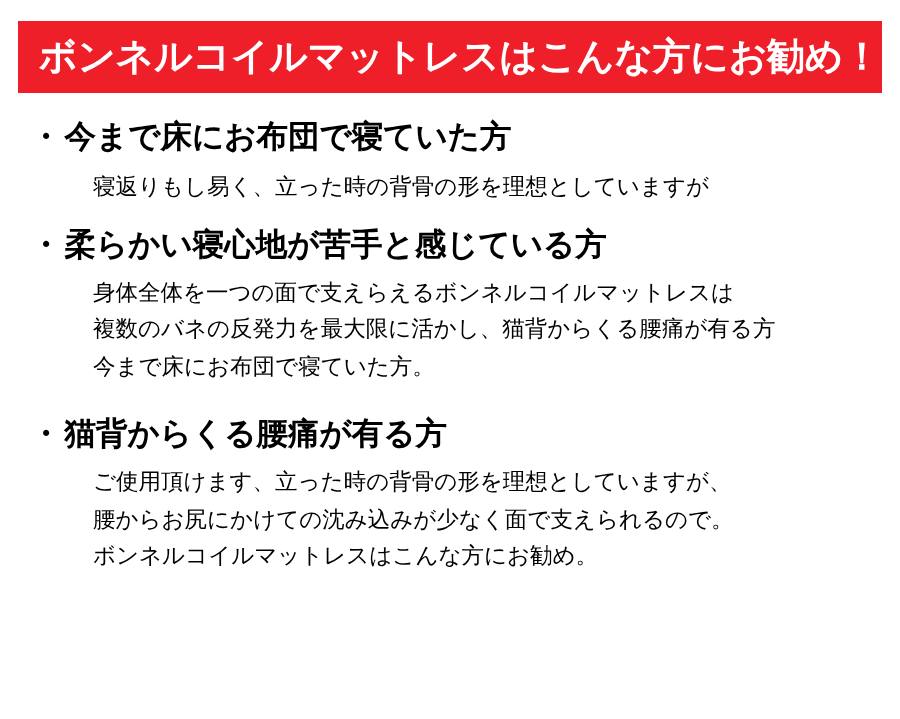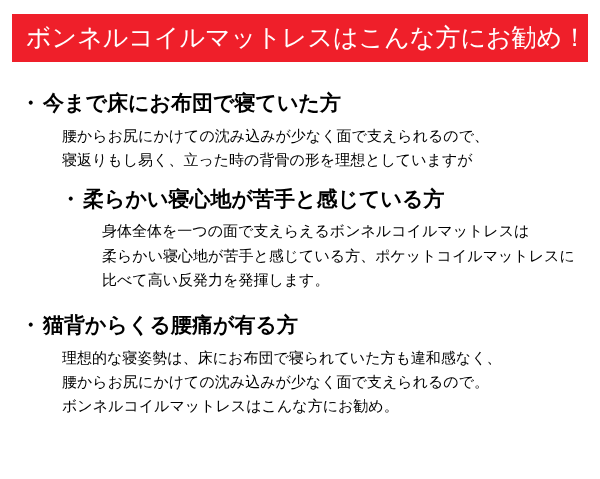--- a/index.html
+++ b/index.html
@@ -17,28 +17,28 @@
     position: relative;
     width: 600px;
     height: 479px;
     box-sizing: border-box;
     padding: 14px 12px 0 12px;
   }
   .header-band {
     background: #ef1f2a;
     color: #ffffff;
     font-size: 25px;
-    font-weight: normal;
+    font-weight: bold;
     letter-spacing: 0px;
     line-height: 1.25;
     padding: 8px 10px 9px 14px;
     white-space: nowrap;
   }
   .content {
-    padding: 28px 6px 0 8px;
+    padding: 16px 6px 0 8px;
   }
   .section {
     margin-bottom: 14px;
   }
   .section:last-child {
     margin-bottom: 16px;
   }
   .sec-heading {
     font-size: 21px;
     font-weight: bold;
@@ -55,58 +55,56 @@
     font-size: 15px;
     color: #000000;
     line-height: 1.62;
     padding-left: 42px;
   }
   .sec-body .line {
     white-space: nowrap;
   }
   .gap-large {
     margin-bottom: 20px;
-    margin-left: 40px;
   }
 </style>
 </head>
 <body>
 
 <div class="page">
 
   <div class="header-band">ボンネルコイルマットレスはこんな方にお勧め！</div>
 
   <div class="content">
 
     <div class="section">
       <div class="sec-heading">
         <span class="bullet">・</span><span>今まで床にお布団で寝ていた方</span>
       </div>
       <div class="sec-body">
-        <div class="line">腰からお尻にかけての沈み込みが少なく面で支えられるので、</div>
         <div class="line">寝返りもし易く、立った時の背骨の形を理想としていますが</div>
       </div>
     </div>
 
     <div class="section gap-large">
       <div class="sec-heading">
         <span class="bullet">・</span><span>柔らかい寝心地が苦手と感じている方</span>
       </div>
       <div class="sec-body">
         <div class="line">身体全体を一つの面で支えらえるボンネルコイルマットレスは</div>
-        <div class="line">柔らかい寝心地が苦手と感じている方、ポケットコイルマットレスに</div>
-        <div class="line">比べて高い反発力を発揮します。</div>
+        <div class="line">複数のバネの反発力を最大限に活かし、猫背からくる腰痛が有る方</div>
+        <div class="line">今まで床にお布団で寝ていた方。</div>
       </div>
     </div>
 
     <div class="section">
       <div class="sec-heading">
         <span class="bullet">・</span><span>猫背からくる腰痛が有る方</span>
       </div>
       <div class="sec-body">
-        <div class="line">理想的な寝姿勢は、床にお布団で寝られていた方も違和感なく、</div>
+        <div class="line">ご使用頂けます、立った時の背骨の形を理想としていますが、</div>
         <div class="line">腰からお尻にかけての沈み込みが少なく面で支えられるので。</div>
         <div class="line">ボンネルコイルマットレスはこんな方にお勧め。</div>
       </div>
     </div>
 
   </div>
 </div>
 
 </body></html>

